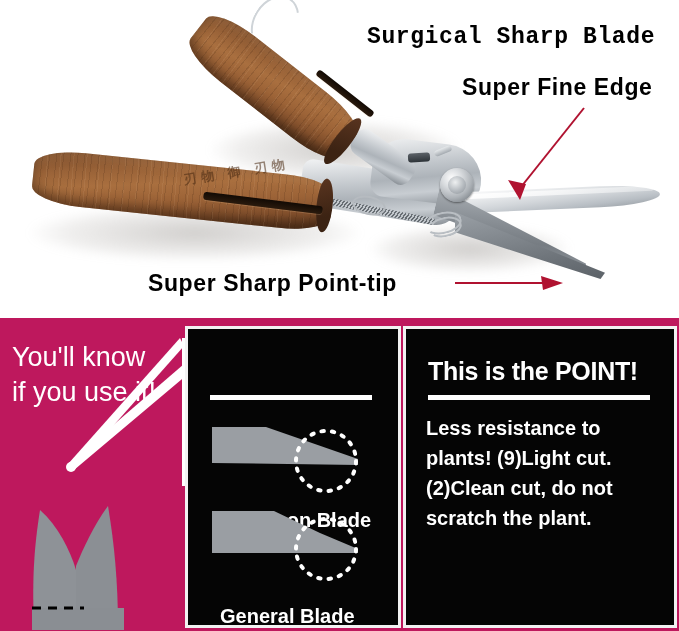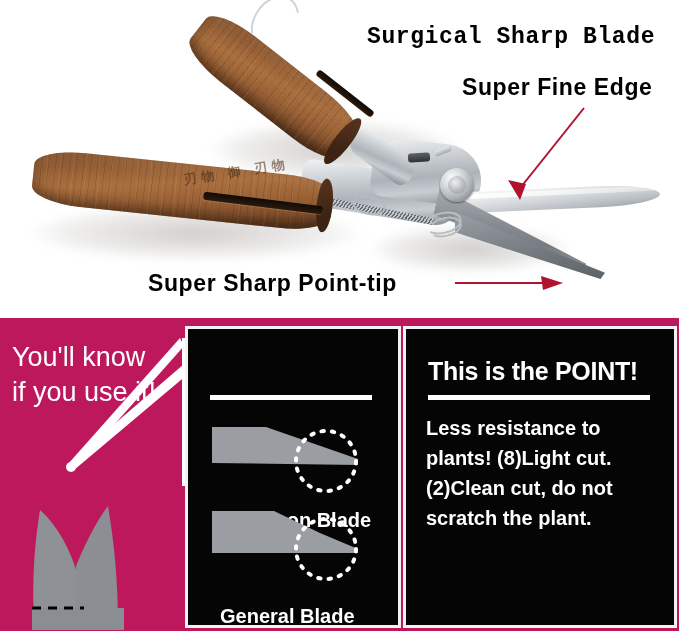--- a/index.html
+++ b/index.html
@@ -186,17 +186,17 @@
         <polygon points="4,4 66,4 112,26 150,42 150,46 4,46" fill="#9a9ea3"></polygon>
         <circle cx="118" cy="42" r="30" fill="none" stroke="#ffffff" stroke-width="4" stroke-dasharray="2.5 8" stroke-linecap="round"></circle>
       </svg>
       <div class="blabel" id="gen-label">General Blade</div>
     </div>
 
     <div class="panel" id="panel-point">
       <div class="ptitle" id="point-title">This is the POINT!</div>
       <div class="rule" id="point-rule"></div>
       <div class="ptext" id="point-body">Less resistance to plants!
-(8)Light cut.
+(9)Light cut.
 (2)Clean cut, do not scratch the plant.</div>
     </div>
   </div>
 </div>
 
 </body></html>

